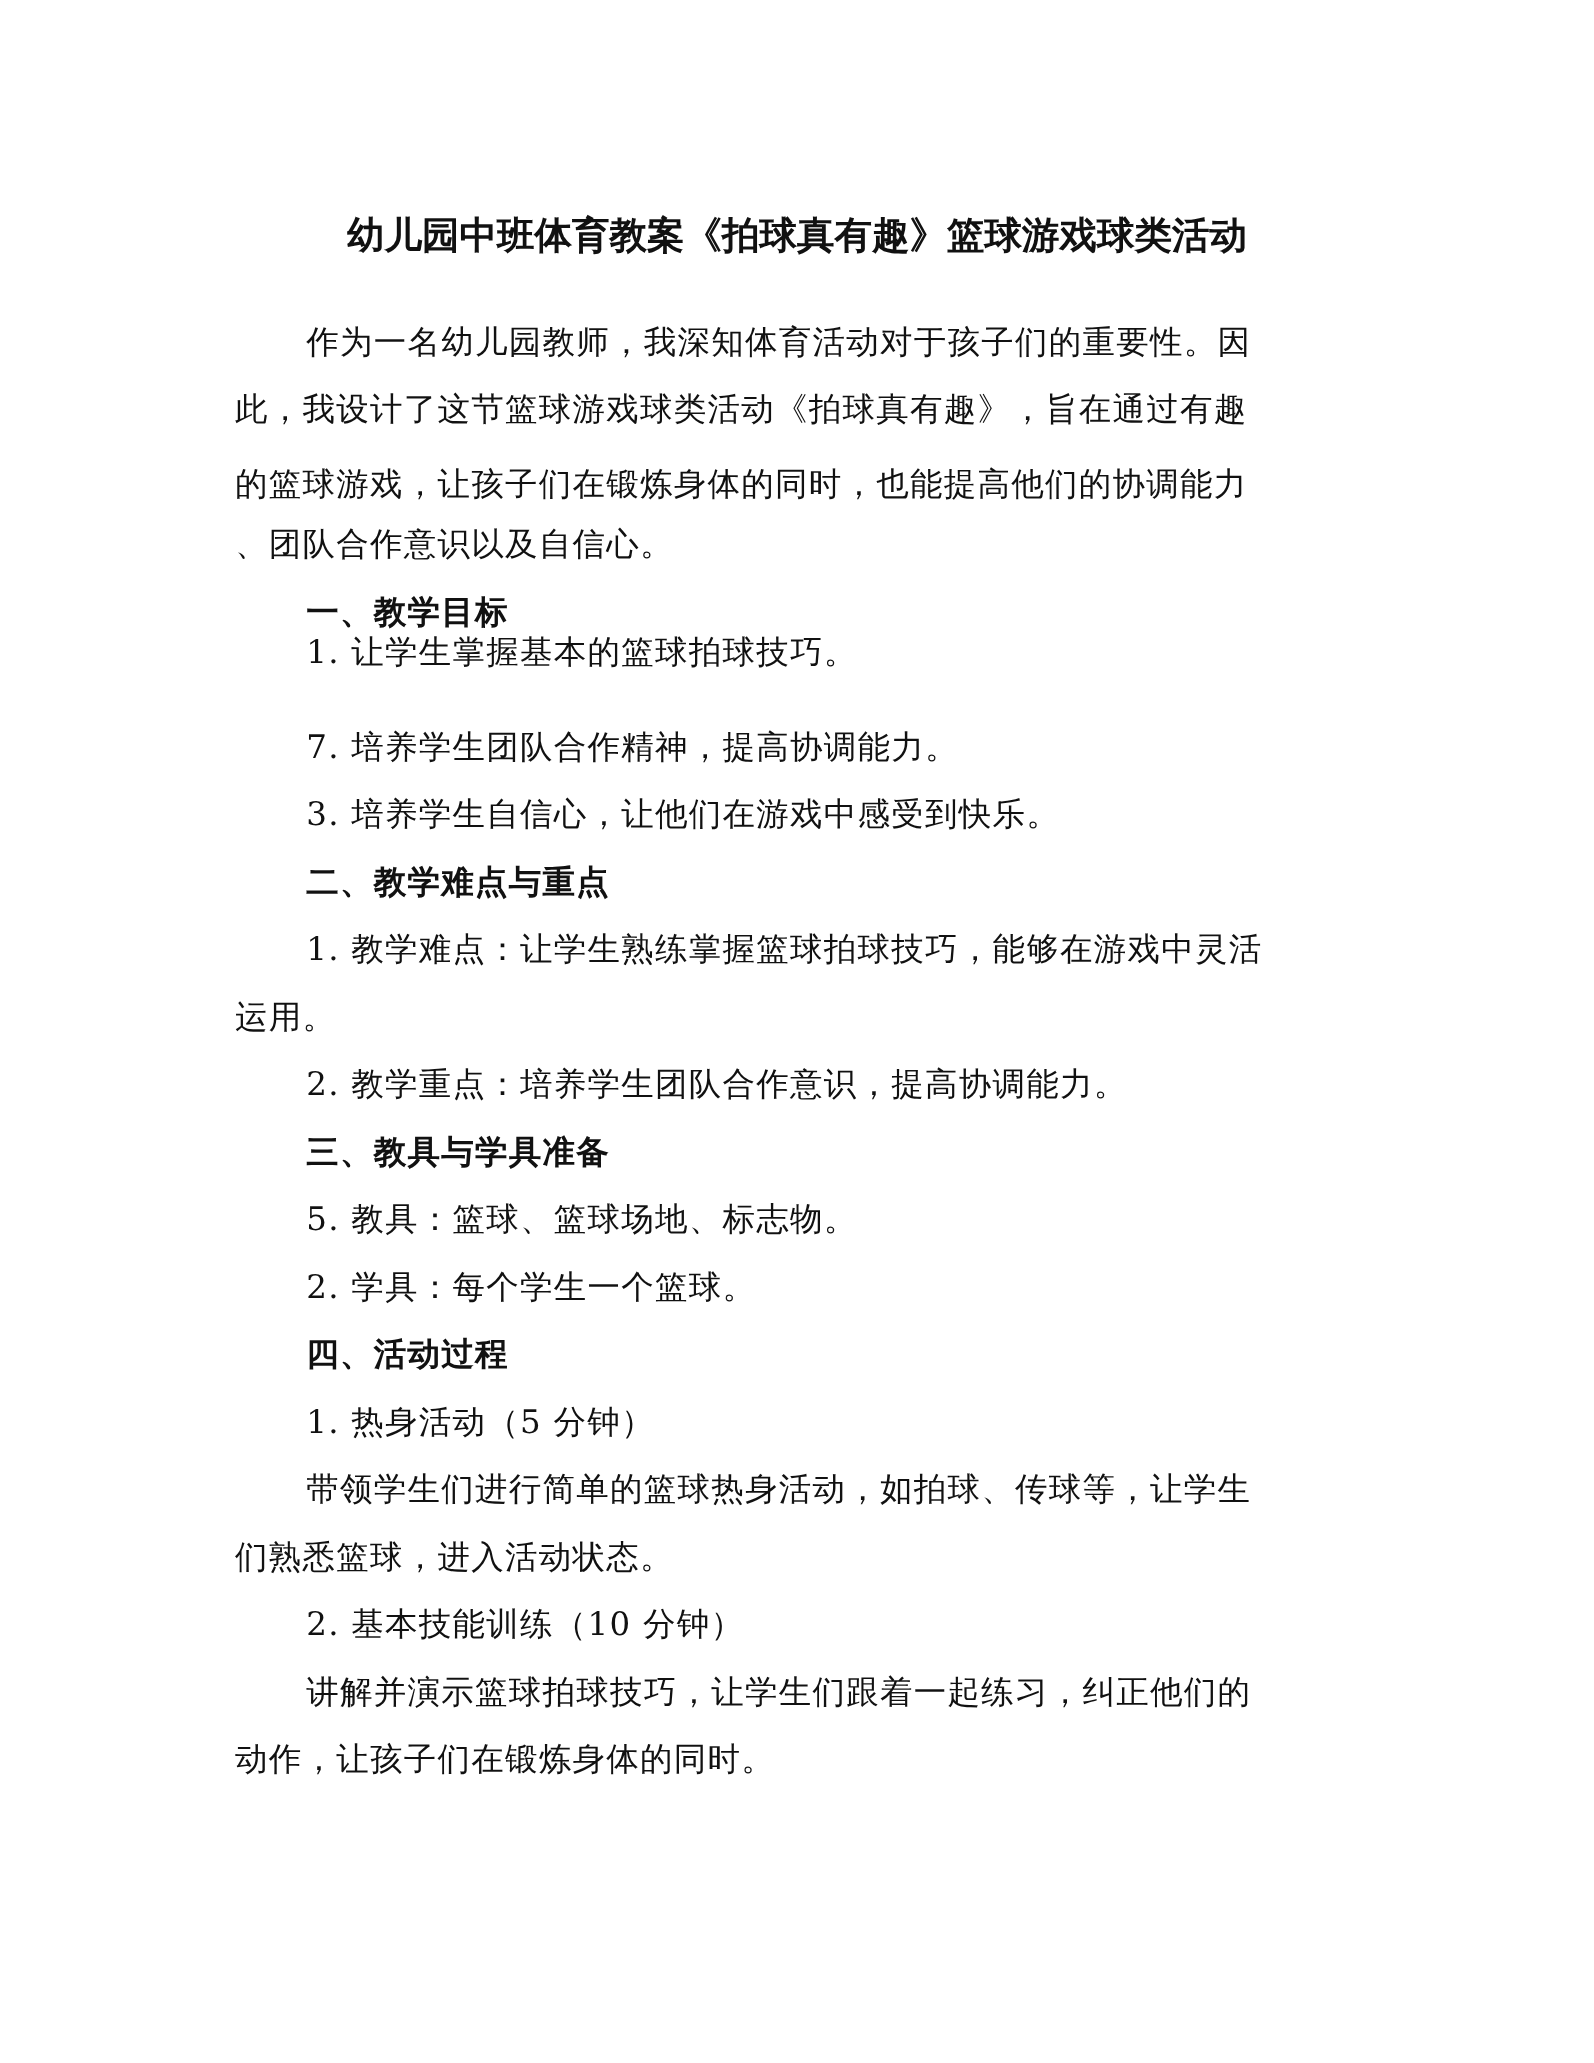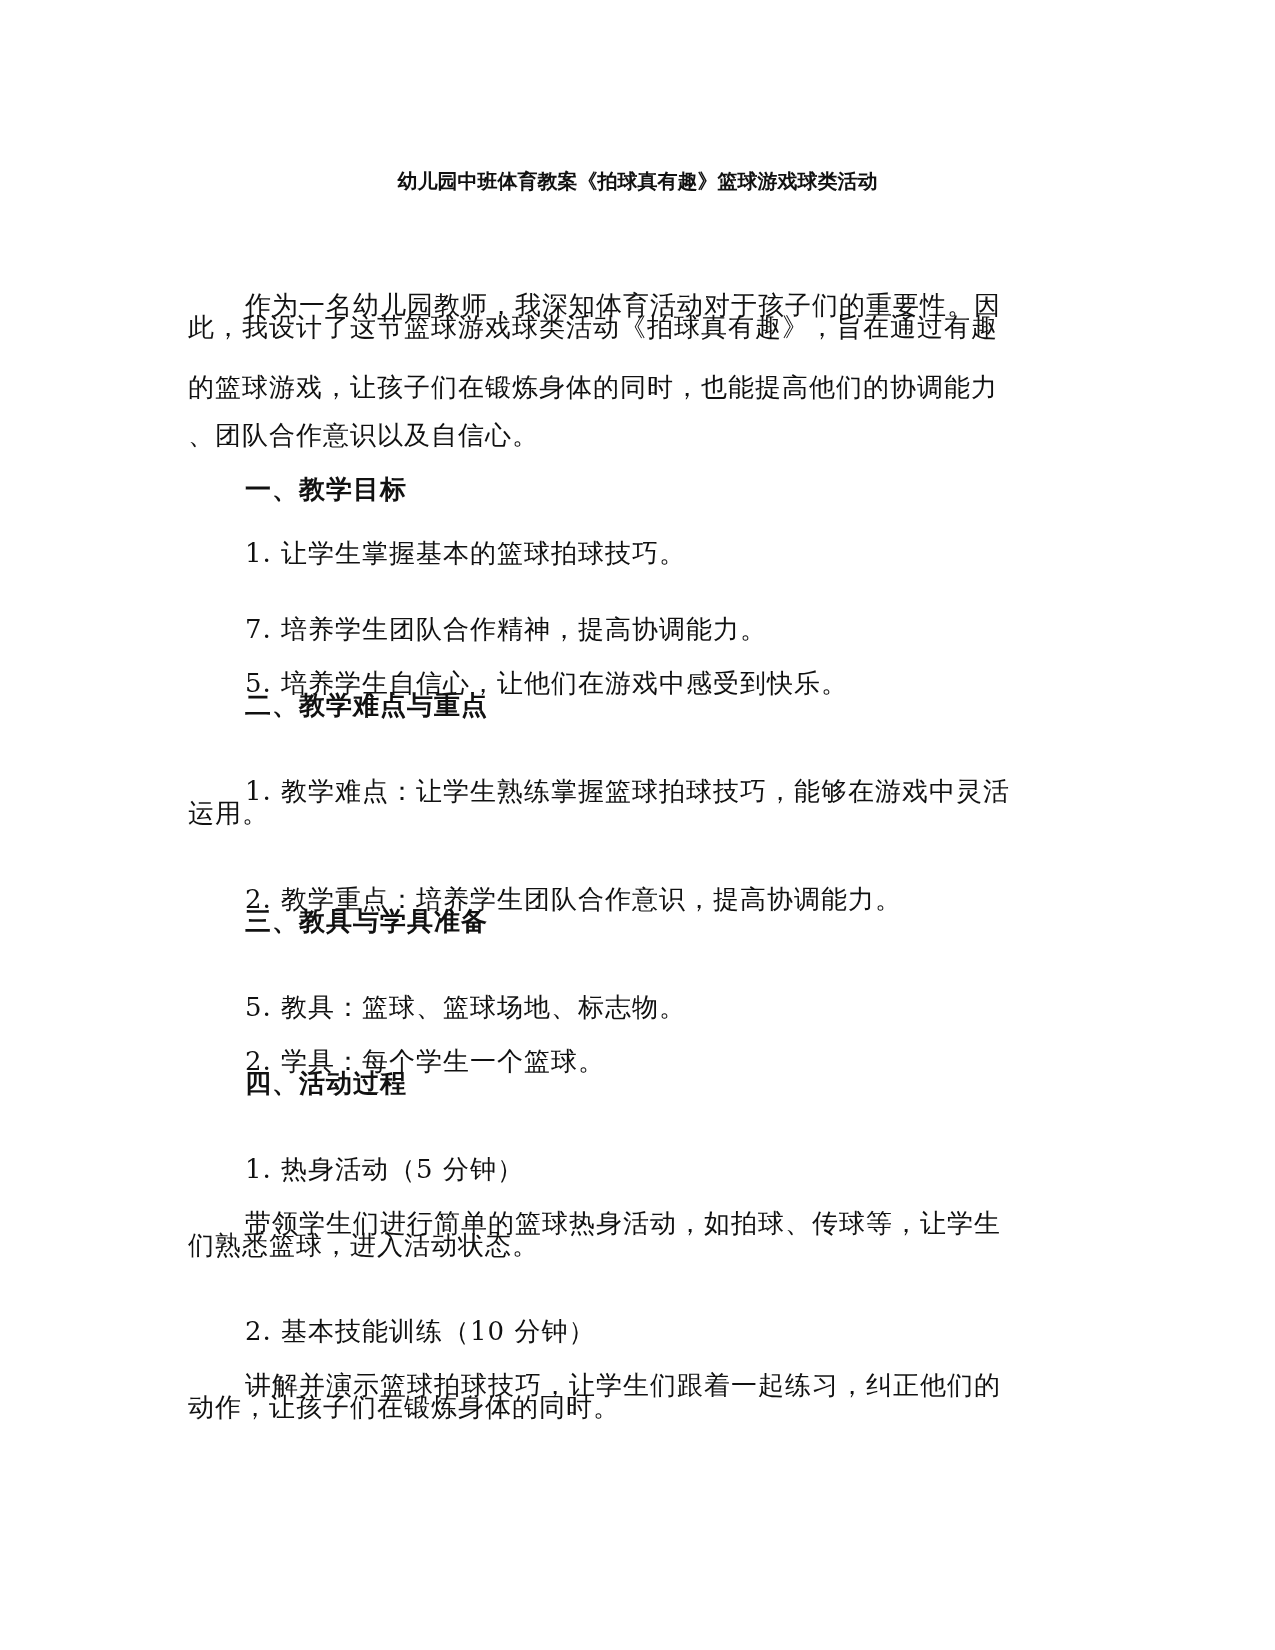--- a/index.html
+++ b/index.html
@@ -1,39 +1,39 @@
 <!DOCTYPE html>
 <html><head>
 <meta charset="utf-8">
 <style>
   html, body { margin: 0; padding: 0; background: #ffffff; }
   body { width: 1275px; height: 1650px; position: relative; overflow: hidden;
          font-family: "DejaVu Serif", "Liberation Serif", serif; color: #111; }
   .title { position: absolute; top: 168px; left: 0; width: 1275px; text-align: center;
            font-family: "DejaVu Sans", "Liberation Sans", sans-serif; font-weight: bold;
-           font-size: 20px; letter-spacing: 0px; }
+           font-size: 30px; letter-spacing: 0px; }
   .line { position: absolute; left: 188px; font-size: 26px; white-space: nowrap; letter-spacing: 1px; }
-  .indent { left: 245px; margin-top: 32px; }
+  .indent { left: 245px; }
   .heading { font-family: "DejaVu Sans", "Liberation Sans", sans-serif; font-weight: bold; left: 245px; }
 </style>
 </head>
 <body>
 
 <div>
   <div class="title">幼儿园中班体育教案《拍球真有趣》篮球游戏球类活动</div>
 
   <div class="line indent" style="top:256px">作为一名幼儿园教师，我深知体育活动对于孩子们的重要性。因</div>
   <div class="line" style="top:310px">此，我设计了这节篮球游戏球类活动《拍球真有趣》，旨在通过有趣</div>
   <div class="line" style="top:370px">的篮球游戏，让孩子们在锻炼身体的同时，也能提高他们的协调能力</div>
   <div class="line" style="top:418px">、团队合作意识以及自信心。</div>
 
   <div class="line heading" style="top:472px">一、教学目标</div>
   <div class="line indent" style="top:504px">1. 让学生掌握基本的篮球拍球技巧。</div>
   <div class="line indent" style="top:580px">7. 培养学生团队合作精神，提高协调能力。</div>
-  <div class="line indent" style="top:634px">5. 培养学生自信心，让他们在游戏中感受到快乐。</div>
+  <div class="line indent" style="top:634px">3. 培养学生自信心，让他们在游戏中感受到快乐。</div>
 
   <div class="line heading" style="top:688px">二、教学难点与重点</div>
   <div class="line indent" style="top:742px">1. 教学难点：让学生熟练掌握篮球拍球技巧，能够在游戏中灵活</div>
   <div class="line" style="top:796px">运用。</div>
   <div class="line indent" style="top:850px">2. 教学重点：培养学生团队合作意识，提高协调能力。</div>
 
   <div class="line heading" style="top:904px">三、教具与学具准备</div>
   <div class="line indent" style="top:958px">5. 教具：篮球、篮球场地、标志物。</div>
   <div class="line indent" style="top:1012px">2. 学具：每个学生一个篮球。</div>
 

